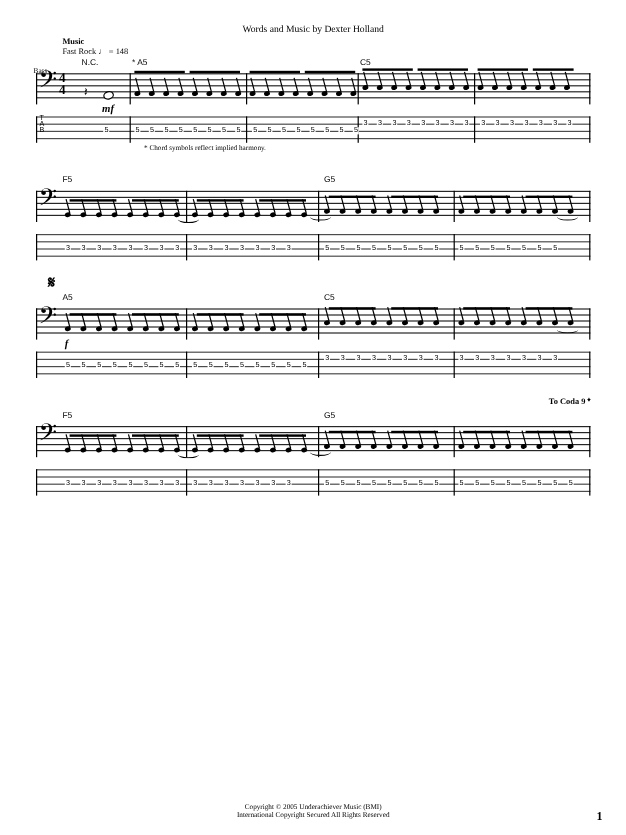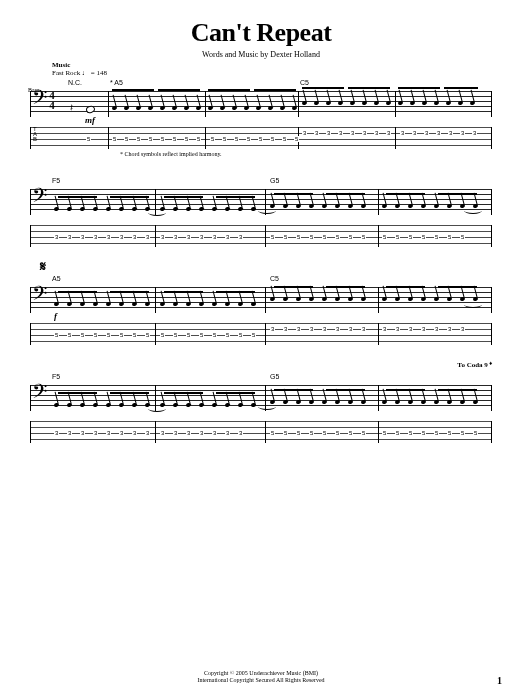--- a/index.html
+++ b/index.html
@@ -214,21 +214,20 @@
     border-right: none;
     border-radius: 0 0 50% 50%;
     height: 6px;
   }
 </style>
 </head>
 <body>
 
 <div class="page">
 
-  <h1 class="title">Can't Repeat</h1>
   <div class="credits">Words and Music by Dexter Holland</div>
 
   <div class="system" style="margin-top:20px">
     <div class="section-label">Music</div>
     <div class="tempo">Fast Rock ♩ = 148</div>
     <div class="inst-label">Bass</div>
     <div class="chord-row">
       <span style="left:38px">N.C.</span>
       <span style="left:80px">* A5</span>
       <span style="left:270px">C5</span>

